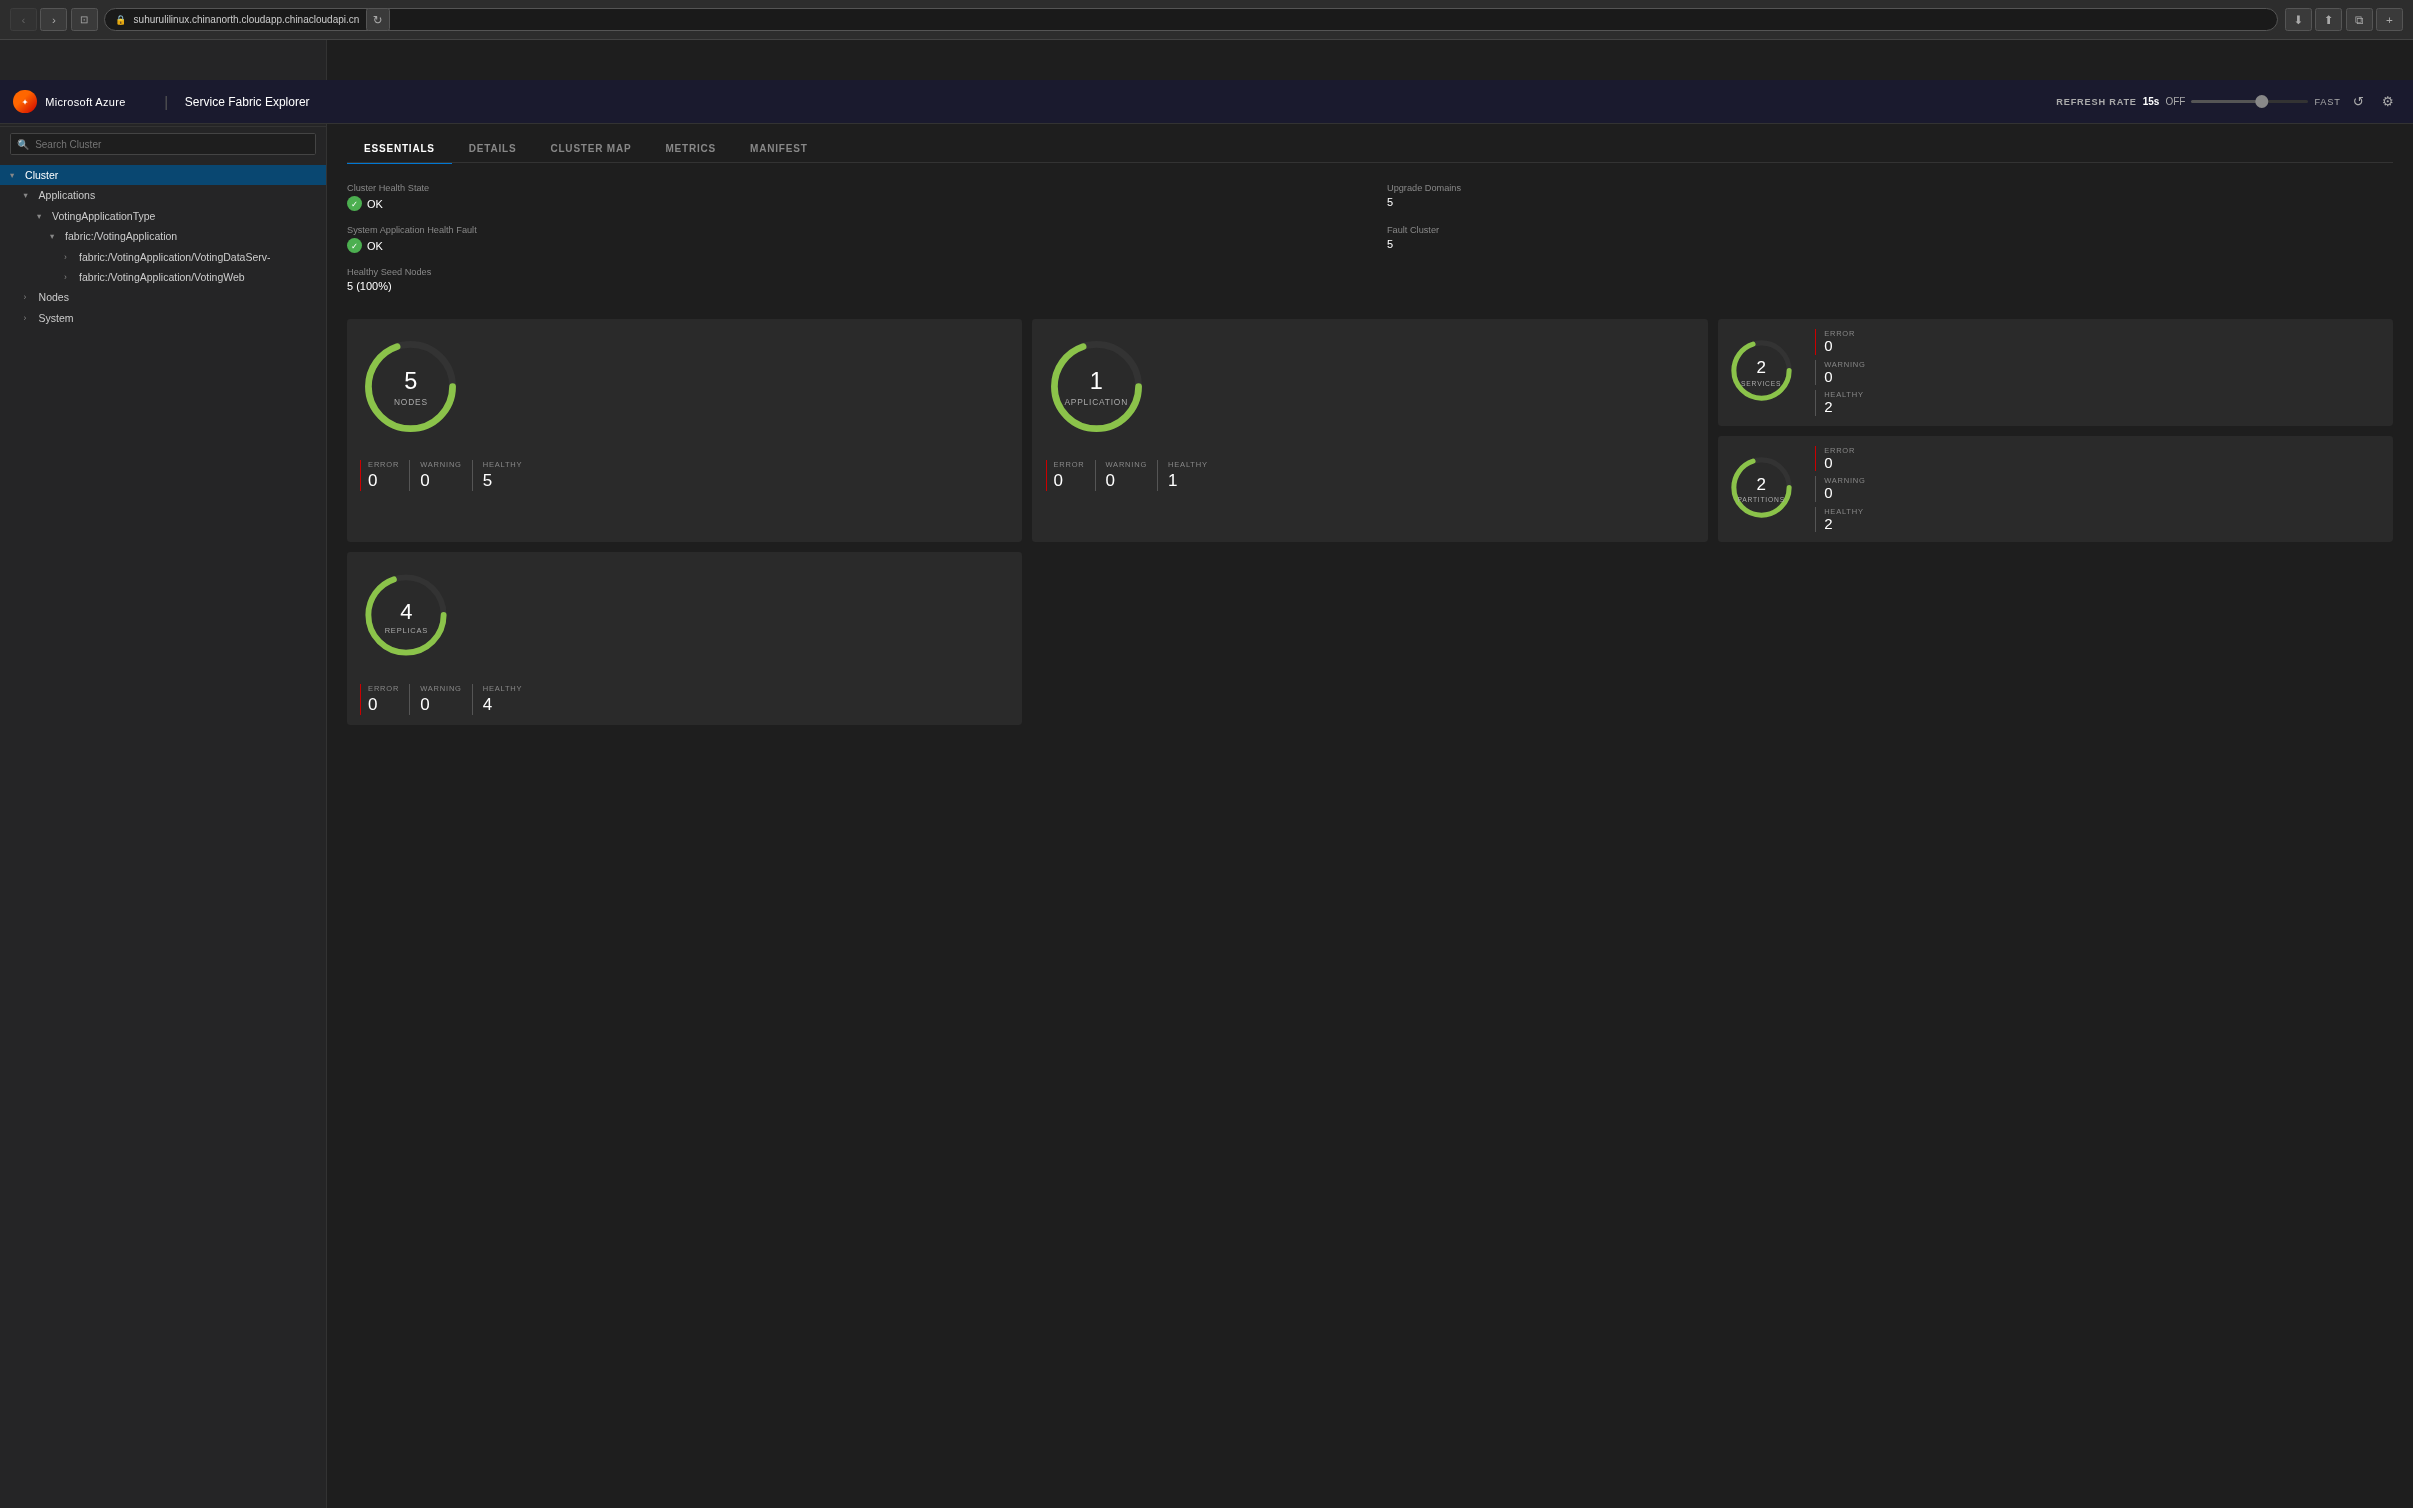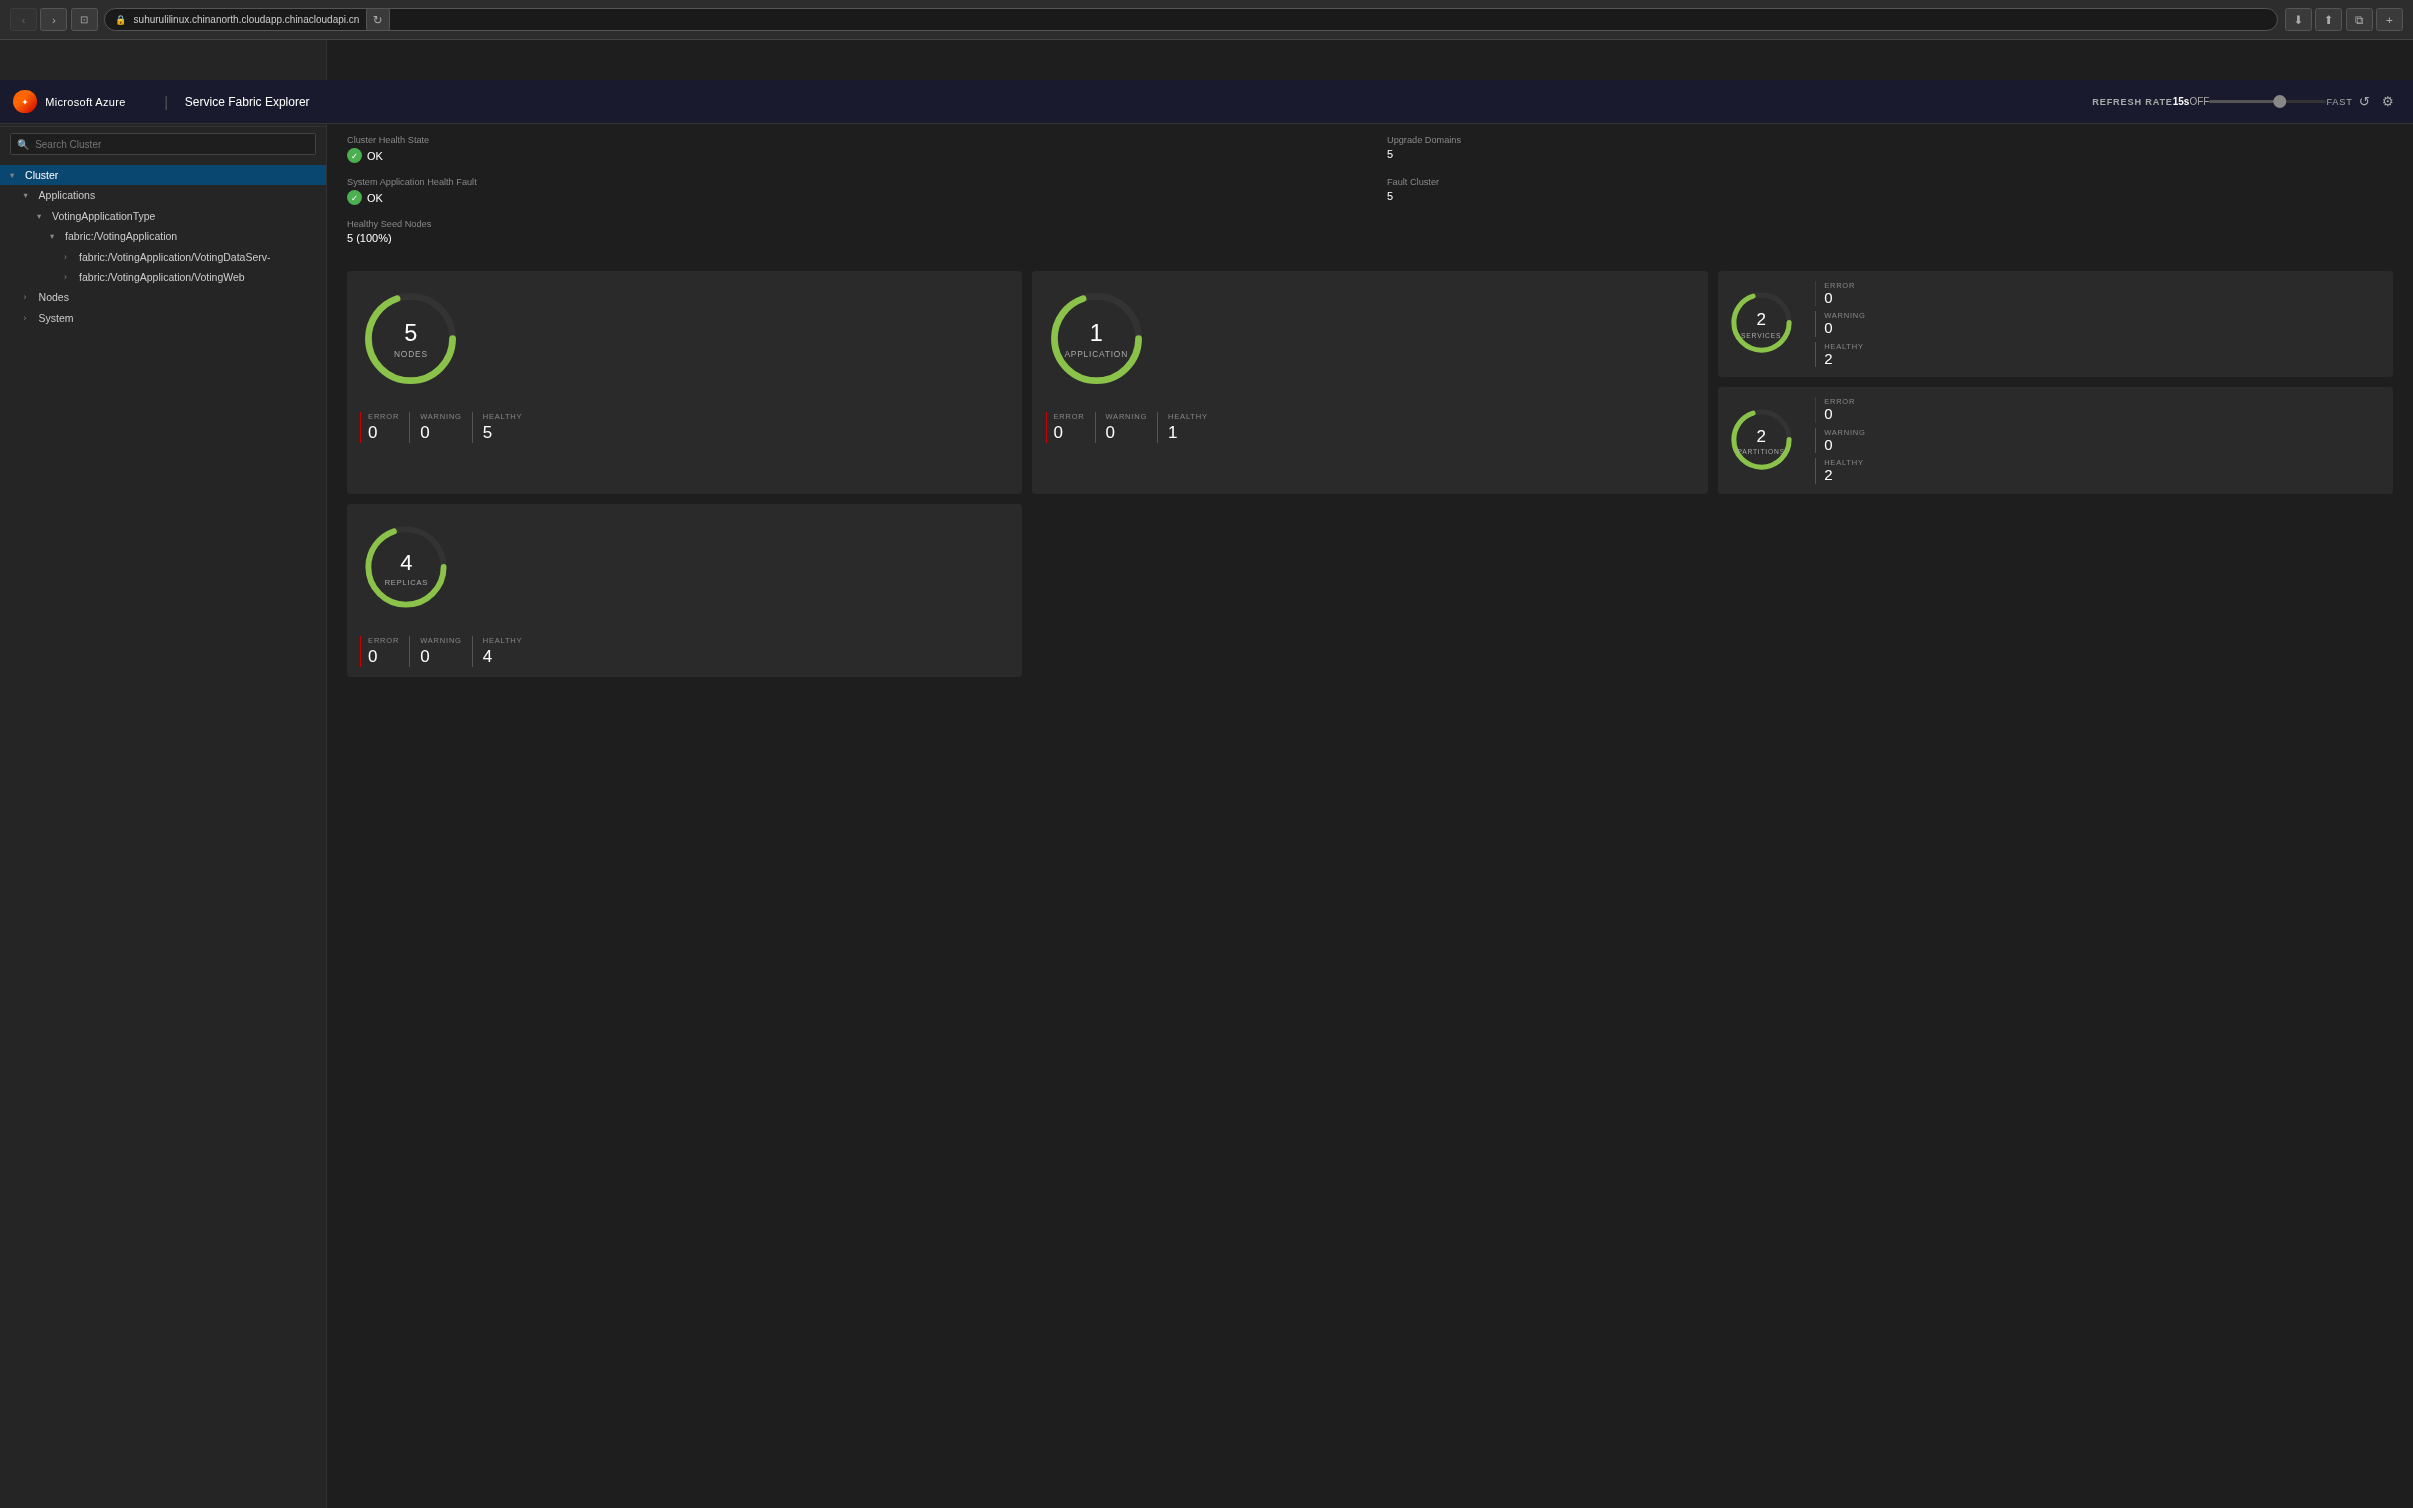--- a/index.html
+++ b/index.html
@@ -84,21 +84,21 @@
     }
     .brand-logo {
       width: 23.5px; height: 23.5px;
       background: linear-gradient(135deg, #f60 40%, #c00);
       border-radius: 50%;
       display: flex; align-items: center; justify-content: center;
       font-size: 11.7px;
     }
     .top-bar-right {
       margin-left: auto;
-      display: flex; align-items: center; gap: 0;
+      display: flex; align-items: center; gap: 6px;
       font-size: 10px; color: #ccc;
     }
     .refresh-rate-label { font-weight: 600; letter-spacing: 0.8px; font-size: 9.2px; color: #aaa; }
     .refresh-value { color: #fff; font-weight: 600; }
     .refresh-off { color: #aaa; }
     .refresh-fast { color: #aaa; font-size: 9.2px; letter-spacing: 0.8px; }
     .refresh-slider {
       width: 117px; height: 3.4px;
       background: linear-gradient(to right, #555 60%, #333 60%);
       border-radius: 1.7px;
@@ -410,20 +410,27 @@
   </div>
 
   <div class="main-content">
     <div class="content-area">
 
       <div class="cluster-header">
         <span class="cluster-label">Cluster</span>
         <span class="cluster-url">https://suhurulilinux.chinanorth.cloudapp.chinacloudapi.cn</span>
       </div>
 
+      <div class="tabs" id="tabs-container">
+      <div class="tab active">ESSENTIALS</div>
+          <div class="tab">DETAILS</div>
+          <div class="tab">CLUSTER MAP</div>
+          <div class="tab">METRICS</div>
+          <div class="tab">MANIFEST</div>
+        </div>
 
       <div class="essentials-grid">
         <div class="essentials-item">
           <div class="essentials-label">Cluster Health State</div>
           <div class="essentials-value">
             <div class="health-ok">✓</div>
             <span>OK</span>
           </div>
         </div>
         <div class="essentials-item">

